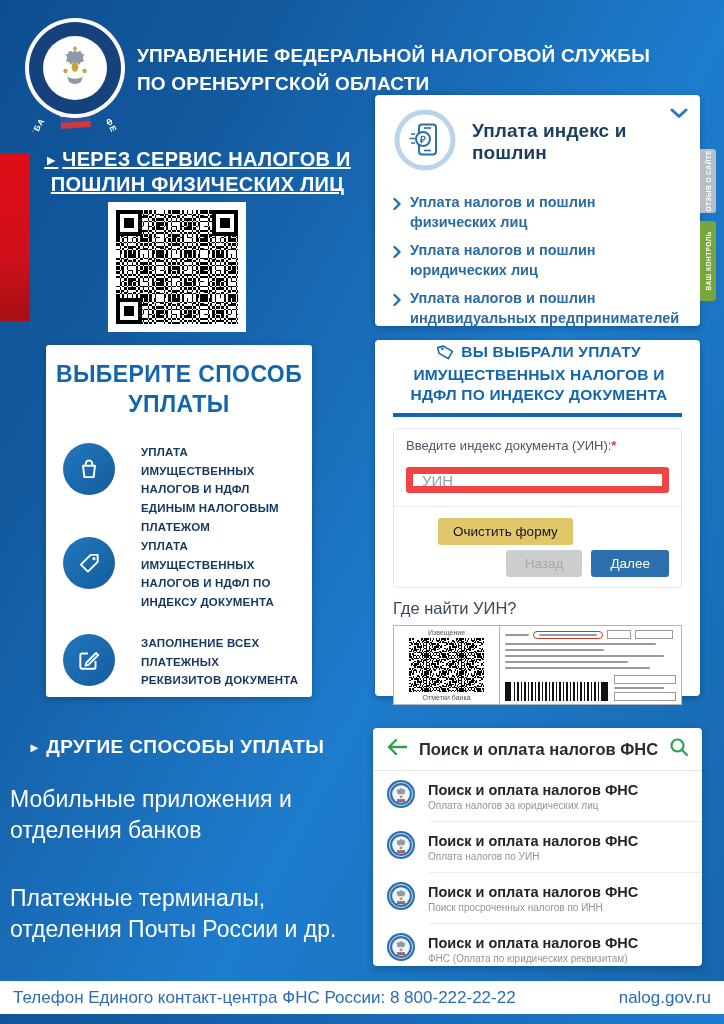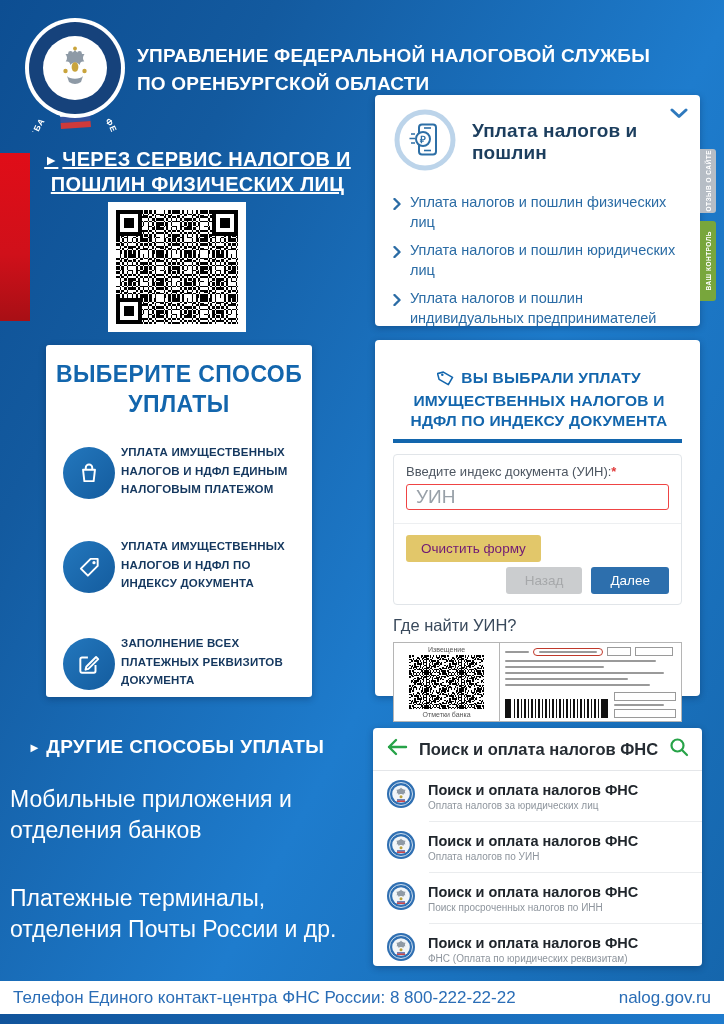--- a/index.html
+++ b/index.html
@@ -35,61 +35,61 @@
 
   
   .card{ position:absolute; background:#fff; border-radius:4px;
          box-shadow:0 2px 7px rgba(0,20,50,.3); }
 
   
   .service-card{ left:375px; top:95px; width:325px; height:231px; }
   .svc-head{ display:flex; align-items:center; gap:15px; padding:13px 14px 2px 18px; }
   .svc-title{ font-size:19px; font-weight:bold; color:#1c3e5e; letter-spacing:.1px; }
   .svc-chevron{ position:absolute; top:10px; right:12px; cursor:pointer; }
-  .svc-links{ padding:6px 16px 0 18px; }
+  .svc-links{ padding:6px 16px 0 18px;font-weight:bold; }
   .svc-link{ display:flex; gap:9px; margin:9px 0; color:#2b6ca5; font-size:14.5px;
              line-height:1.35; cursor:pointer; }
   .link-arrow{ margin-top:3px; flex:none; }
 
   .side-tab{ position:absolute; left:700px; width:16px; display:flex; align-items:center;
              justify-content:center; border-radius:0 3px 3px 0; cursor:pointer; }
   .side-tab span{ writing-mode:vertical-rl; transform:rotate(180deg); font-size:6.5px;
              font-weight:bold; color:#fff; letter-spacing:.5px; white-space:nowrap; }
   .tab-gray{ top:149px; height:64px; background:#b6bdc5; }
   .tab-green{ top:221px; height:80px; background:#78a63c; }
 
   
   .choose-card{ left:46px; top:345px; width:266px; height:352px; border-radius:3px; }
   .choose-title{ padding-top:15px; text-align:center; font-size:23px; font-weight:bold;
                  color:#1366ad; line-height:1.3; letter-spacing:.4px; }
-  .opt{ position:absolute; left:17px; right:12px; display:flex; align-items:flex-end; gap:6px; }
+  .opt{ position:absolute; left:17px; right:12px; display:flex; align-items:flex-start; gap:26px; }
   .opt1{ top:98px; } .opt2{ top:192px; } .opt3{ top:289px; }
   .opt-ic{ width:52px; height:52px; border-radius:50%; flex:none;
            background:linear-gradient(135deg,#2377bd,#145c9e);
            display:flex; align-items:center; justify-content:center; }
   .opt-label{ font-size:11.5px; font-weight:bold; color:#14375e; line-height:1.62;
               letter-spacing:.2px; }
 
   
-  .uin-card{ left:375px; top:340px; width:325px; height:356px; padding:28px 18px 6px; }
+  .uin-card{ left:375px; top:340px; width:325px; height:356px; padding:2px 18px 6px; }
   .uin-title{ width:292px; margin:0 auto; text-align:center; font-size:15.5px;
               font-weight:bold; color:#1366ad; line-height:1.28; letter-spacing:.2px; }
   .tag-sm{ display:inline-block; vertical-align:-3px; margin-right:5px; }
   .uin-divider{ height:4px; background:#1366ad; margin:9px 0 11px; }
   .form-box{ border:1px solid #e1e5e9; border-radius:4px; padding:9px 12px 10px; }
   .form-label{ font-size:13px; color:#4d5661; }
   .req{ color:#e03a3a; font-weight:bold; }
-  .uin-input{ width:100%; height:26px; margin-top:5px; border:1px solid #ef4444;
-              border-radius:3px; padding:0 9px; font-size:19px; color:#333;
+  .uin-input{ width:100%; height:26px; margin-top:14px; border:7px solid #ef4444;
+              border-radius:3px; padding:0 9px; font-size:15px; color:#333;
               font-family:inherit; outline:none; }
   .uin-input::placeholder{ color:#98a0a8; }
   .form-hr{ height:1px; background:#edeff1; margin:13px -12px 11px; }
   .btn{ display:inline-block; border:none; border-radius:3px; font-size:13.5px;
         font-family:inherit; cursor:pointer; }
-  .btn-clear{ background:#e2c76a; color:#701a75; padding:6px 15px; }
+  .btn-clear{ background:#e2c76a; color:#0f172a; padding:6px 15px;margin-left:32px; }
   .btn-row{ display:flex; justify-content:flex-end; gap:9px; margin-top:5px; }
   .btn-back{ background:#cbcdcf; color:#a6a8aa; padding:6px 19px; }
   .btn-next{ background:#2d6fad; color:#fff; padding:6px 19px; }
   .where{ margin-top:11px; font-size:16.5px; color:#3a4a5c; }
 
   .doc{ display:flex; margin-top:7px; border:1px solid #b5b5b5; background:#fff;
         height:80px; font-size:0; }
   .doc-left{ width:37%; border-right:1px solid #b5b5b5; display:flex;
              flex-direction:column; padding:3px 6px; }
   .doc-lab{ font-size:7px; color:#555; text-align:center; }
@@ -189,21 +189,21 @@
         <svg width="64" height="64" viewBox="0 0 64 64">
           <circle cx="32" cy="32" r="28" fill="none" stroke="#bcd4ea" stroke-width="5"></circle>
           <rect x="26" y="16.5" width="17" height="30" rx="3" fill="none" stroke="#2d6fa6" stroke-width="2"></rect>
           <line x1="31" y1="42.5" x2="38" y2="42.5" stroke="#2d6fa6" stroke-width="1.6"></line>
           <line x1="31" y1="20" x2="38" y2="20" stroke="#2d6fa6" stroke-width="1.6"></line>
           <path d="M18 26h4 M16.5 30.5h5.5 M18 35h4" stroke="#2d6fa6" stroke-width="1.6" fill="none"></path>
           <circle cx="30" cy="31" r="7" fill="#fff" stroke="#2d6fa6" stroke-width="2"></circle>
           <text x="30" y="34.6" font-size="10" font-weight="bold" fill="#2d6fa6" text-anchor="middle" font-family="Liberation Sans, sans-serif">₽</text>
         </svg>
       </span>
-      <span class="svc-title">Уплата налогов и пошлин</span>
+      <span class="svc-title">Уплата индекс и пошлин</span>
     </div>
     <span class="svc-chevron">
       <svg width="18" height="11" viewBox="0 0 18 11">
           <polyline points="2,2 9,8.5 16,2" fill="none" stroke="#2e79bd" stroke-width="3" stroke-linecap="round" stroke-linejoin="round"></polyline>
         </svg>
     </span>
     <div class="svc-links">
       <div class="svc-link">
         <span class="link-arrow"><svg width="8" height="12" viewBox="0 0 8 12">
               <polyline points="1.5,1 6.5,6 1.5,11" fill="none" stroke="#2b6ca5" stroke-width="2.4" stroke-linecap="round" stroke-linejoin="round"></polyline>

